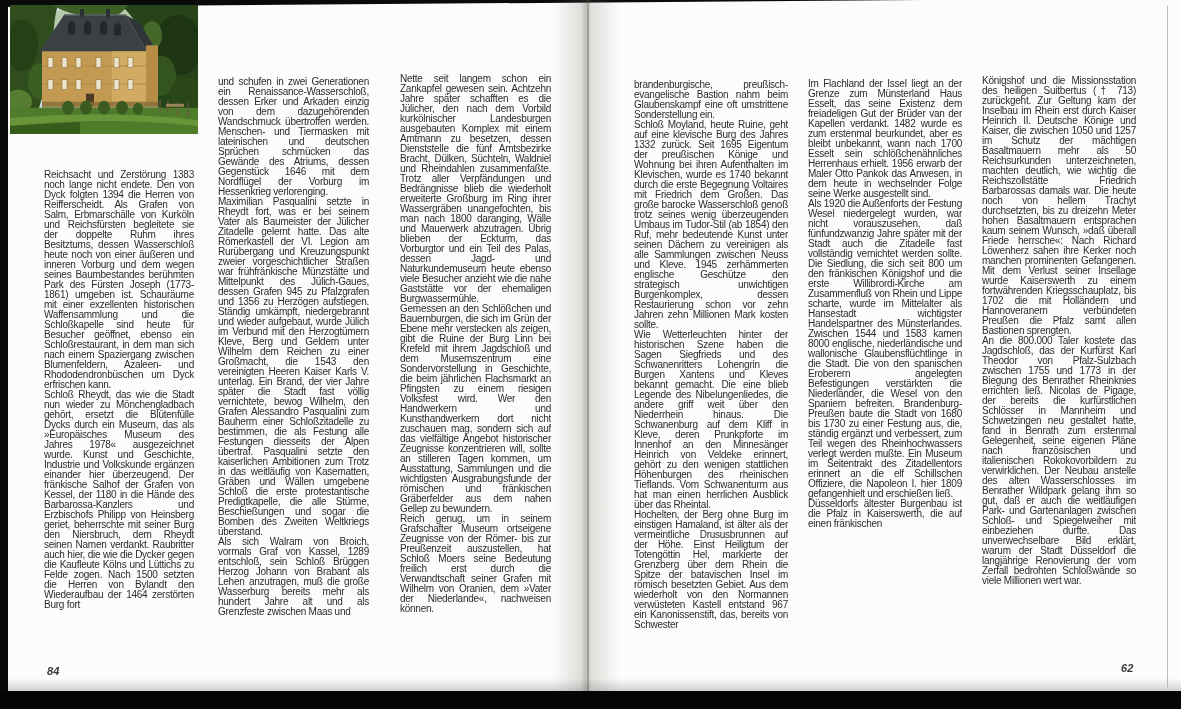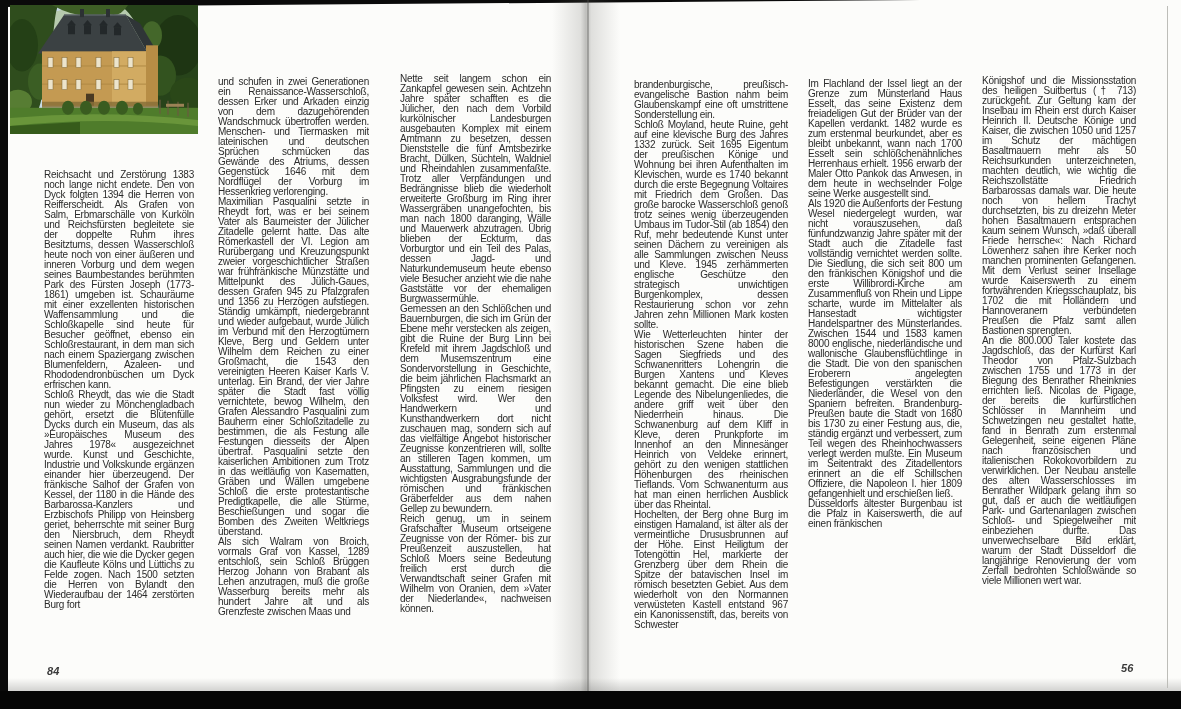--- a/index.html
+++ b/index.html
@@ -145,14 +145,14 @@
     <p>Königshof und die Missionsstation des heiligen Suitbertus († 713) zurückgeht. Zur Geltung kam der Inselbau im Rhein erst durch Kaiser Heinrich II. Deutsche Könige und Kaiser, die zwischen 1050 und 1257 im Schutz der mächtigen Basaltmauern mehr als 50 Reichsurkunden unterzeichneten, machten deutlich, wie wichtig die Reichszollstätte Friedrich Barbarossas damals war. Die heute noch von hellem Trachyt durchsetzten, bis zu dreizehn Meter hohen Basaltmauern entsprachen kaum seinem Wunsch, »daß überall Friede herrsche«: Nach Richard Löwenherz sahen ihre Kerker noch manchen prominenten Gefangenen. Mit dem Verlust seiner Insellage wurde Kaiserswerth zu einem fortwährenden Kriegsschauplatz, bis 1702 die mit Holländern und Hannoveranern verbündeten Preußen die Pfalz samt allen Bastionen sprengten.</p>
     <p>An die 800.000 Taler kostete das Jagdschloß, das der Kurfürst Karl Theodor von Pfalz-Sulzbach zwischen 1755 und 1773 in der Biegung des Benrather Rheinknies errichten ließ. Nicolas de Pigage, der bereits die kurfürstlichen Schlösser in Mannheim und Schwetzingen neu gestaltet hatte, fand in Benrath zum erstenmal Gelegenheit, seine eigenen Pläne nach französischen und italienischen Rokokovorbildern zu verwirklichen. Der Neubau anstelle des alten Wasserschlosses im Benrather Wildpark gelang ihm so gut, daß er auch die weitläufigen Park- und Gartenanlagen zwischen Schloß- und Spiegelweiher mit einbeziehen durfte. Das unverwechselbare Bild erklärt, warum der Stadt Düsseldorf die langjährige Renovierung der vom Zerfall bedrohten Schloßwände so viele Millionen wert war.</p>
   </div>
 
   <div class="gutter"></div>
   <div class="gutter-line"></div>
   <div class="fore-edge"></div>
   <div class="bottom-band"></div>
 
   <div class="pagenum pn-left">84</div>
-  <div class="pagenum pn-right">56</div>
+  <div class="pagenum pn-right">62</div>
 </div>
 
 </body></html>

